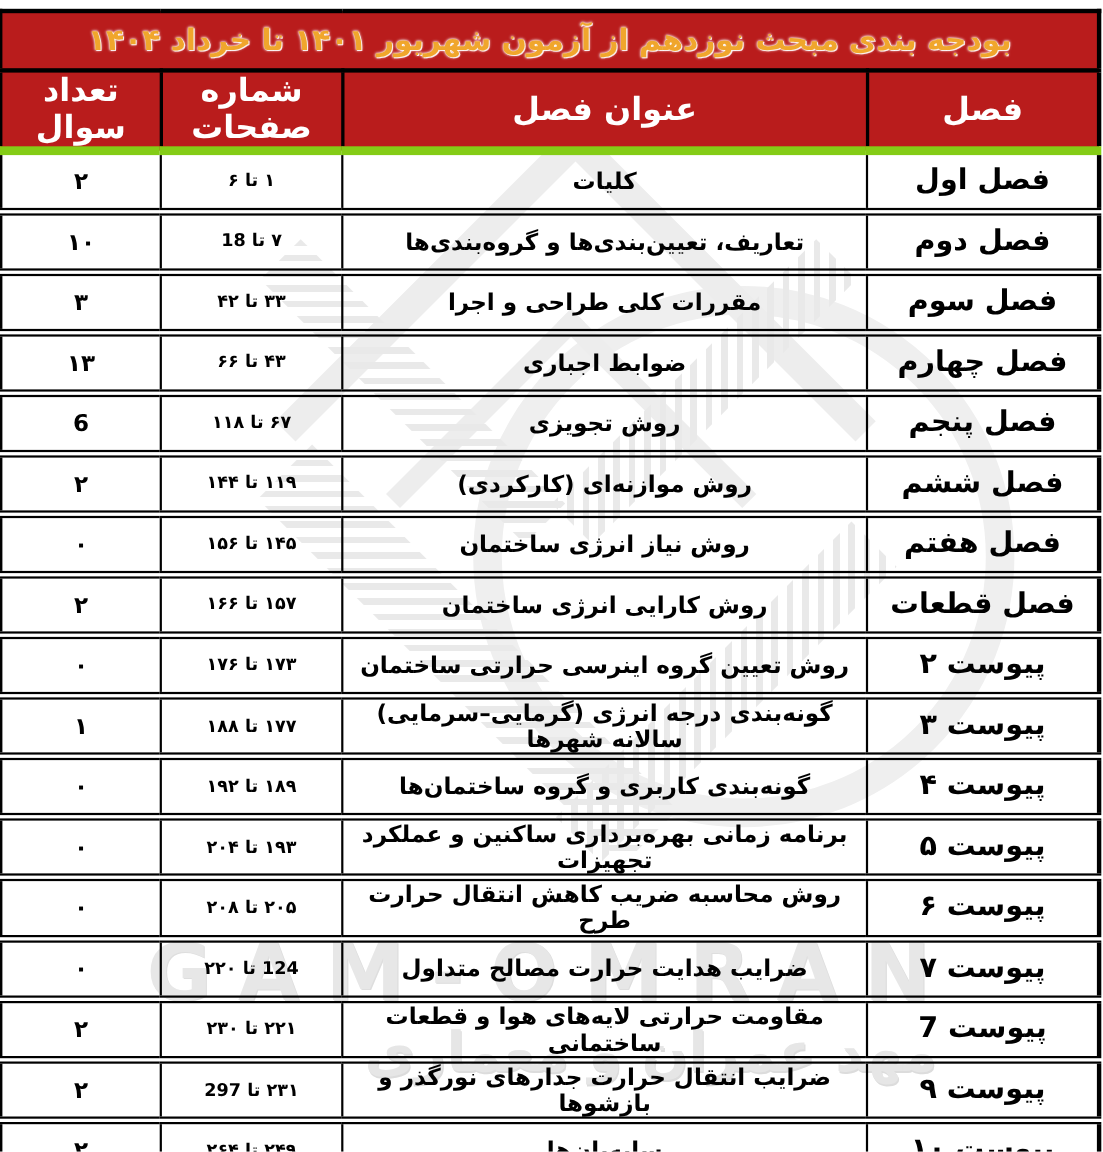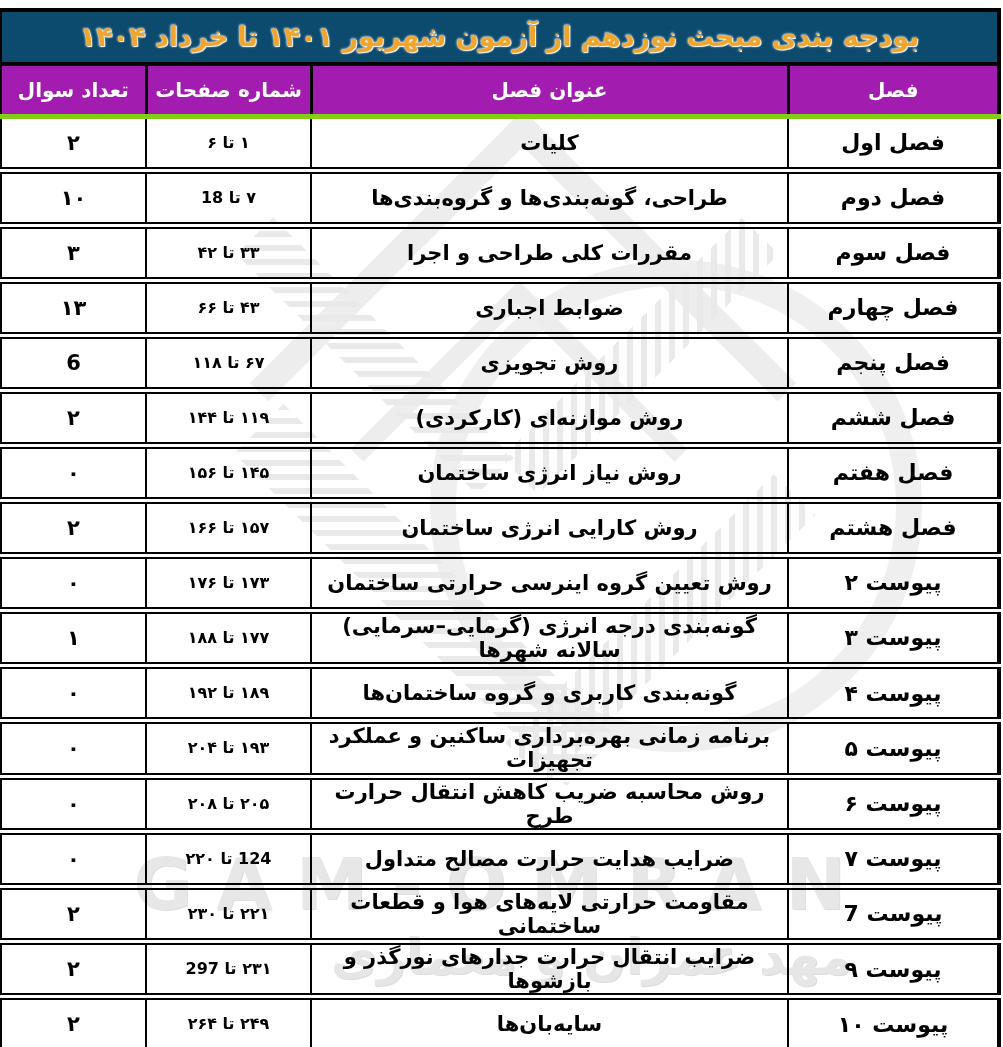--- a/index.html
+++ b/index.html
@@ -57,44 +57,44 @@
     background:transparent;
     border:4px solid #000;
   }
   col.c-chapter{width:211px;}
   col.c-title{width:477px;}
   col.c-pages{width:165px;}
   col.c-count{width:146px;}
   td,th{padding:0 4px;text-align:center;vertical-align:middle;line-height:1.15;}
   .title-row td{
     height:50px;
-    background:#0c4a6e;
+    background:#b91c1c;
     border-bottom:4px solid #000;
     color:#F0A62C;
     font-weight:bold;font-size:27px;
     text-shadow:0 0 2px #ffffff,0 0 3px #ffffff,1px 1px 0 rgba(255,255,255,.85);
   }
   .header-row th{
     height:48px;
-    background:#a21caf;
+    background:#b91c1c;
     color:#ffffff;
-    font-weight:bold;font-size:20px;
+    font-weight:bold;font-size:29px;
     border-left:3px solid #000;border-right:3px solid #000;
-    border-bottom:5px solid #84cc16;
+    border-bottom:8px solid #84cc16;
   }
   tbody td{
     height:48px;
     font-weight:bold;
     color:#000;
     border-left:2.5px solid #000;border-right:2.5px solid #000;
     border-bottom:7px double #000;
     background:transparent;
   }
   tbody tr:last-child td{border-bottom:0;}
-  tbody td.cell-chapter{font-size:22px;}
+  tbody td.cell-chapter{font-size:26px;}
   tbody td.cell-title{font-size:21px;}
   tbody td.cell-pages{font-size:16px;}
   tbody td.cell-count{font-size:21px;}
 </style>
 </head>
 <body>
 
 <div class="canvas">
 
   <div class="wm">
@@ -129,21 +129,21 @@
     </thead>
     <tbody id="rows">
         <tr>
           <td class="cell-chapter">فصل اول</td>
           <td class="cell-title">کلیات</td>
           <td class="cell-pages">۱ تا ۶</td>
           <td class="cell-count">۲</td>
         </tr>
         <tr>
           <td class="cell-chapter">فصل دوم</td>
-          <td class="cell-title">طراحی، گونه‌بندی‌ها و گروه‌بندی‌ها</td>
+          <td class="cell-title">تعاریف، تعیین‌بندی‌ها و گروه‌بندی‌ها</td>
           <td class="cell-pages">۷ تا 18</td>
           <td class="cell-count">۱۰</td>
         </tr>
         <tr>
           <td class="cell-chapter">فصل سوم</td>
           <td class="cell-title">مقررات کلی طراحی و اجرا</td>
           <td class="cell-pages">۳۳ تا ۴۲</td>
           <td class="cell-count">۳</td>
         </tr>
         <tr>
@@ -164,21 +164,21 @@
           <td class="cell-pages">۱۱۹ تا ۱۴۴</td>
           <td class="cell-count">۲</td>
         </tr>
         <tr>
           <td class="cell-chapter">فصل هفتم</td>
           <td class="cell-title">روش نیاز انرژی ساختمان</td>
           <td class="cell-pages">۱۴۵ تا ۱۵۶</td>
           <td class="cell-count">۰</td>
         </tr>
         <tr>
-          <td class="cell-chapter">فصل هشتم</td>
+          <td class="cell-chapter">فصل قطعات</td>
           <td class="cell-title">روش کارایی انرژی ساختمان</td>
           <td class="cell-pages">۱۵۷ تا ۱۶۶</td>
           <td class="cell-count">۲</td>
         </tr>
         <tr>
           <td class="cell-chapter">پیوست ۲</td>
           <td class="cell-title">روش تعیین گروه اینرسی حرارتی ساختمان</td>
           <td class="cell-pages">۱۷۳ تا ۱۷۶</td>
           <td class="cell-count">۰</td>
         </tr>

